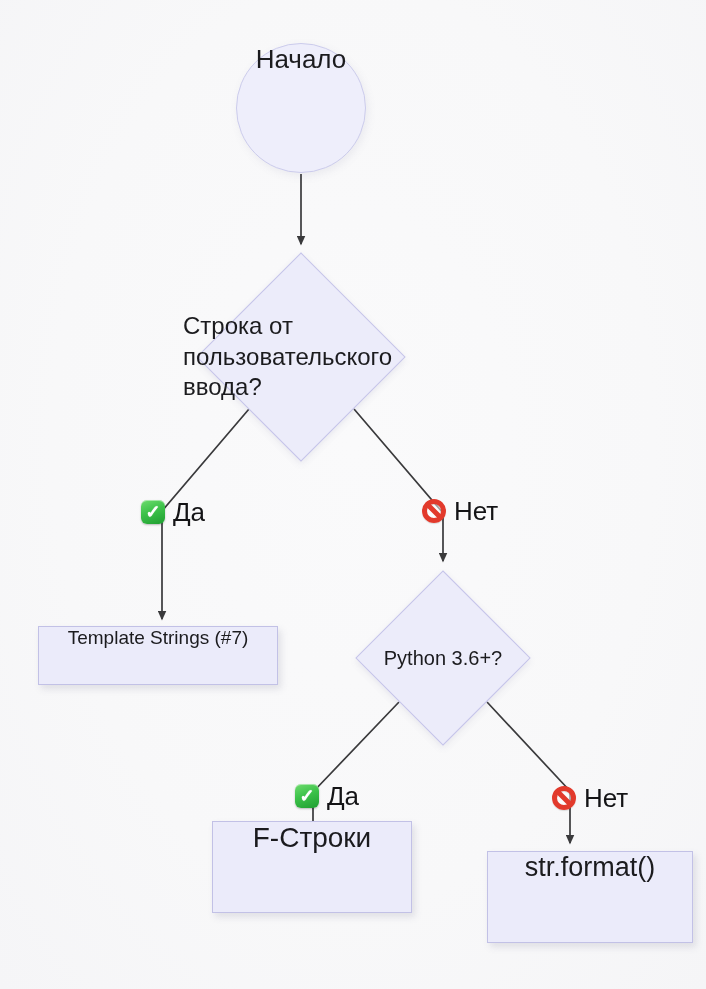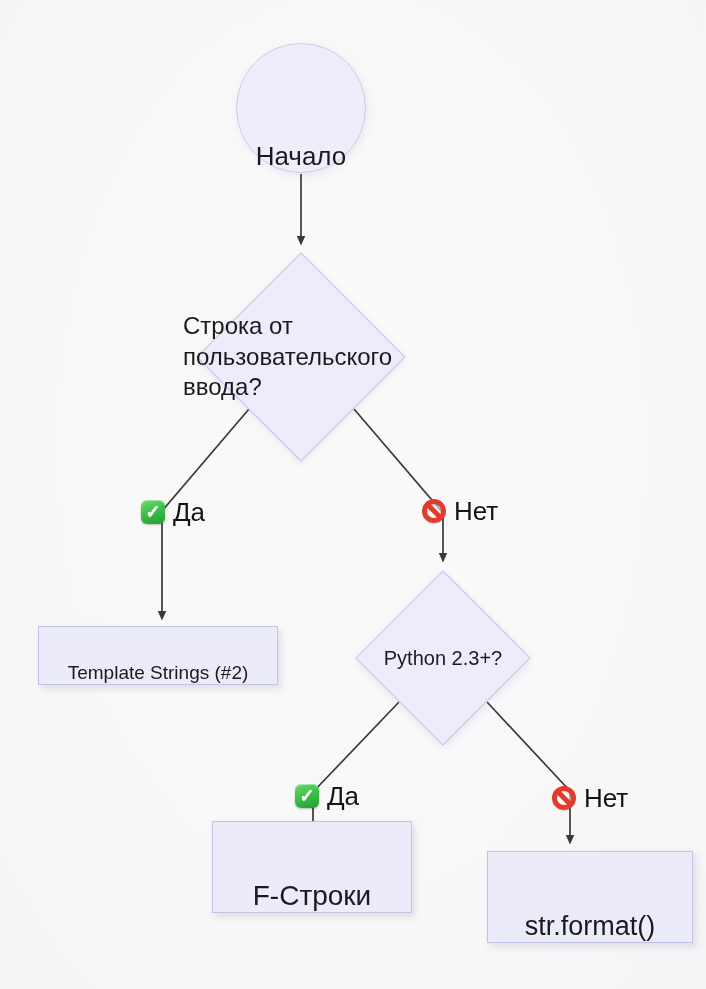--- a/index.html
+++ b/index.html
@@ -22,21 +22,21 @@
   .edge-line {
     fill: none;
     stroke: #3a3a3c;
     stroke-width: 1.7;
   }
   .node {
     position: absolute;
     background: #ececfa;
     border: 1px solid #c2c1e6;
     display: flex;
-    align-items: flex-end;
+    align-items: flex-start;
     justify-content: center;
     text-align: center;
     box-sizing: border-box;
   }
   .node-circle {
     left: 236px; top: 43px;
     width: 130px; height: 130px;
     border-radius: 50%;
     background: #eeeefb;
     border-color: #ccccec;
@@ -138,24 +138,24 @@
   </svg>
 
   <div class="node node-circle">
     <span>Начало</span>
   </div>
 
   <div class="diamond-shape diamond1-shape"></div>
   <div class="diamond-label diamond1-label">Строка от пользовательского ввода?</div>
 
   <div class="diamond-shape diamond2-shape"></div>
-  <div class="diamond-label diamond2-label">Python 2.3+?</div>
+  <div class="diamond-label diamond2-label">Python 3.6+?</div>
 
   <div class="node node-rect rect-template">
-    <span>Template Strings (#2)</span>
+    <span>Template Strings (#7)</span>
   </div>
   <div class="node node-rect rect-fstrings">
     <span>F-Строки</span>
   </div>
   <div class="node node-rect rect-strformat">
     <span>str.format()</span>
   </div>
 
   <div class="edge-label lbl-yes1">
     <span class="icon icon-check">

